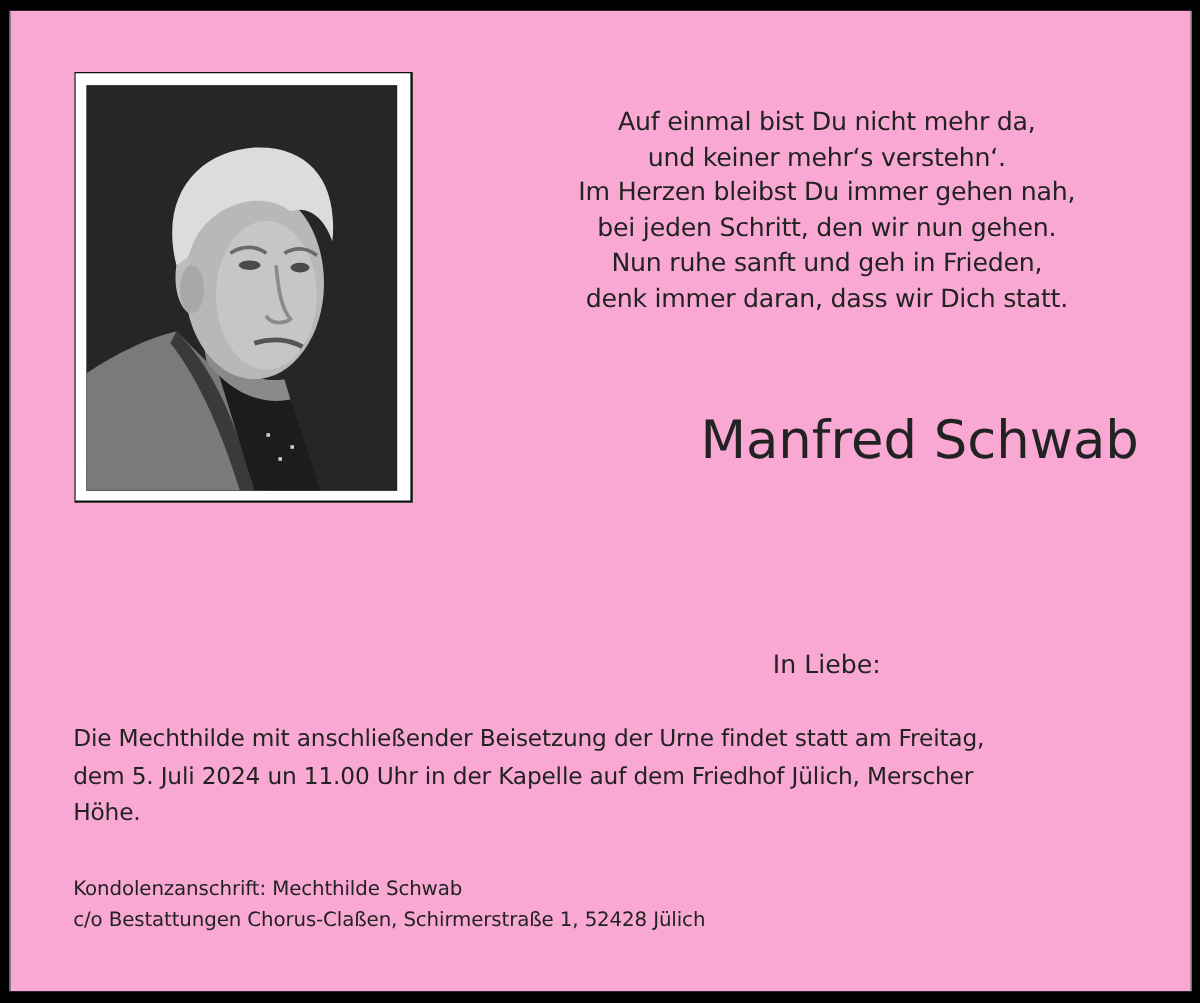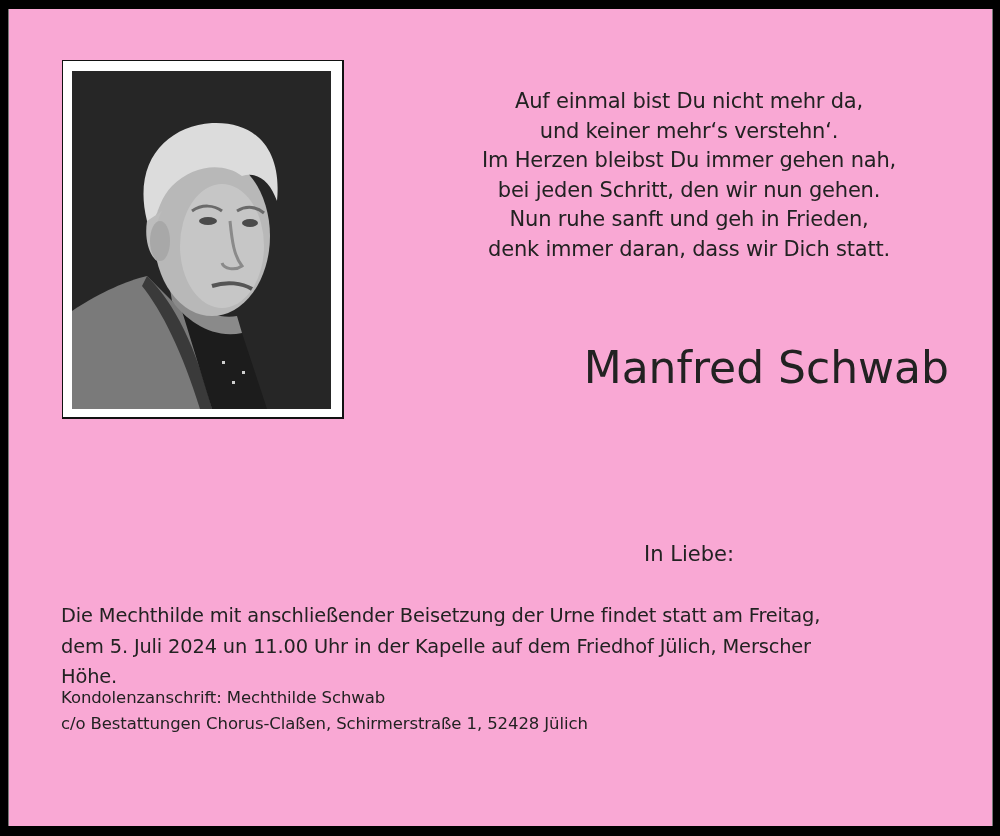--- a/index.html
+++ b/index.html
@@ -97,21 +97,21 @@
       top: 592px;
       width: 900px;
       font-size: 19.4px;
       line-height: 30.5px;
       letter-spacing: -0.15px;
     }
     .ceremony div { white-space: nowrap; }
     .address {
       position: absolute;
       left: 52px;
-      top: 676px;
+      top: 719px;
       width: 900px;
       font-size: 16.5px;
       line-height: 25.5px;
       letter-spacing: -0.1px;
     }
     .address div { white-space: nowrap; }
   </style>
 </head>
 <body>
 

